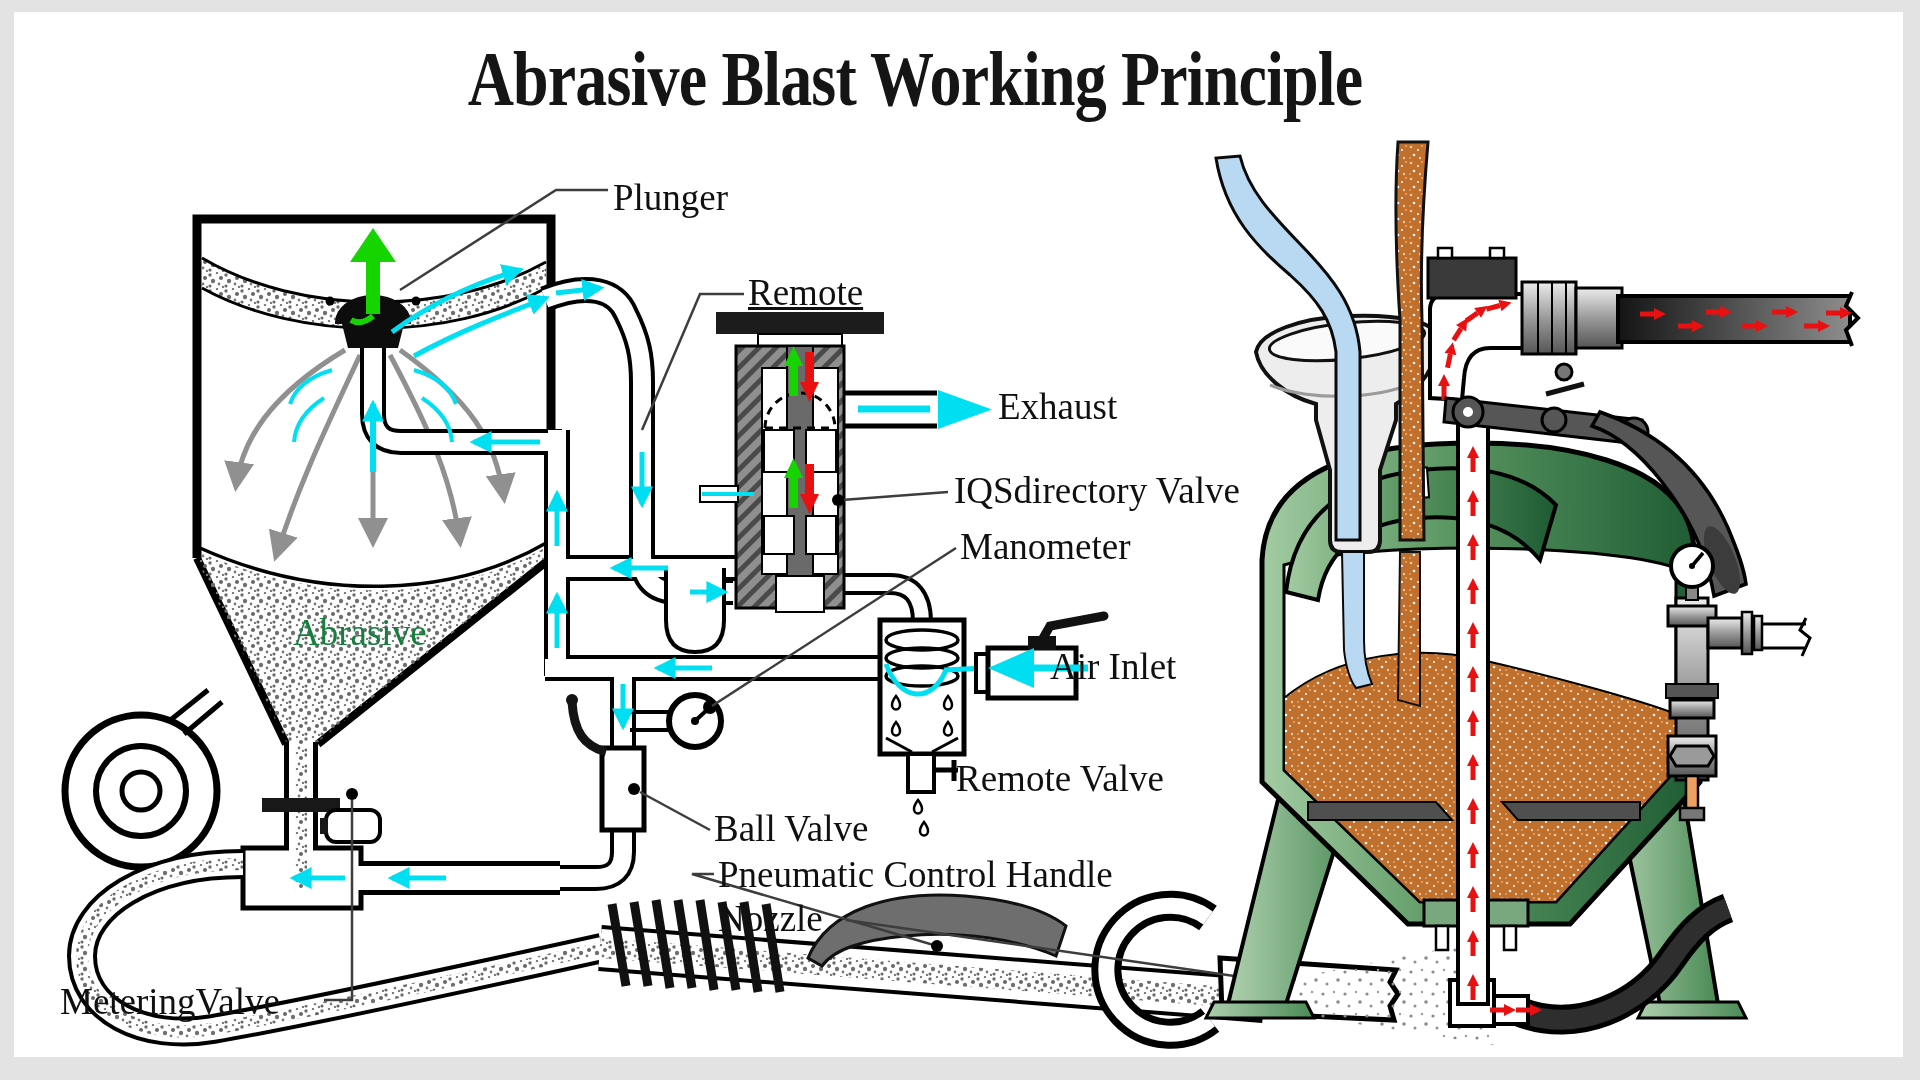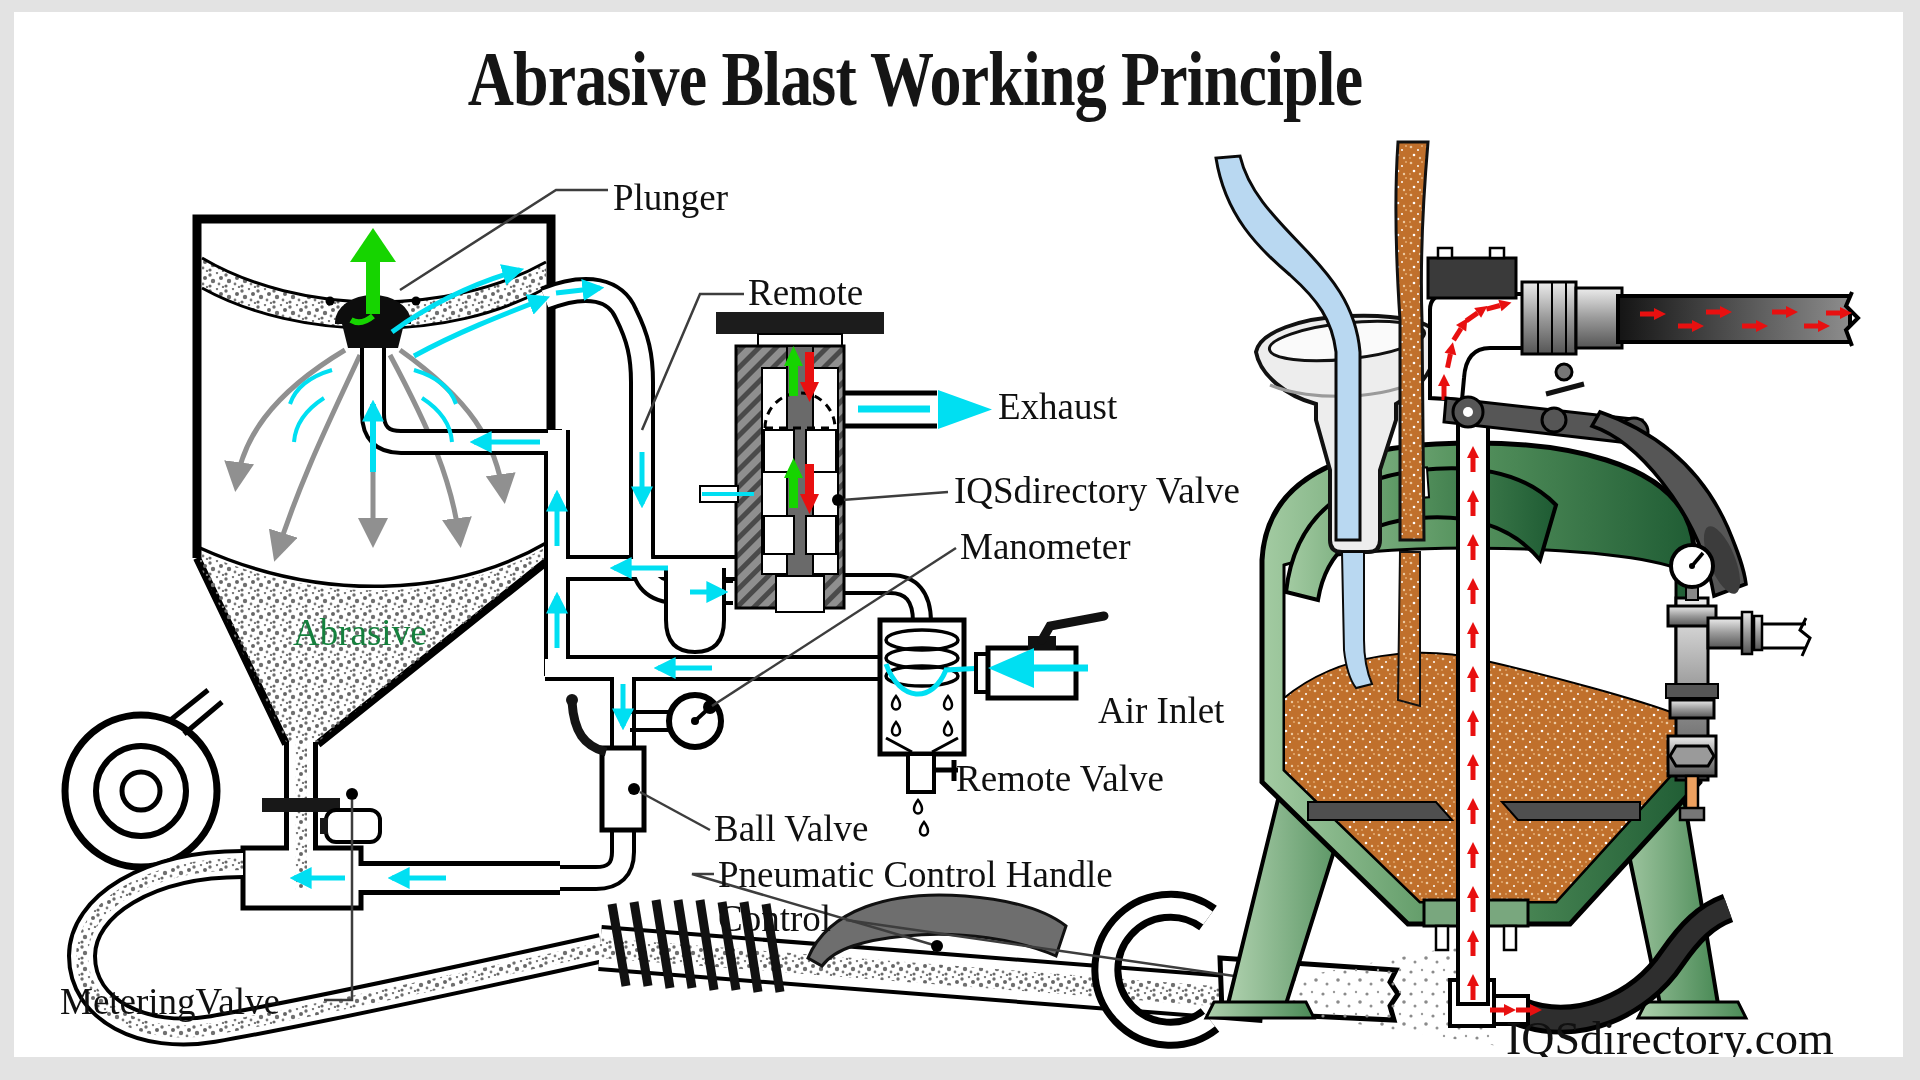--- a/index.html
+++ b/index.html
@@ -9,25 +9,25 @@
   .frame{position:absolute;inset:0;z-index:50;pointer-events:none;
          border-top:12px solid #e3e3e3;border-right:17px solid #e3e3e3;
          border-bottom:23px solid #e3e3e3;border-left:14px solid #e3e3e3;}
   .title{position:absolute;top:34px;left:915px;transform:translateX(-50%) scaleX(.82);
          transform-origin:center;font-size:78px;font-weight:700;color:#151515;
          white-space:nowrap;z-index:10;letter-spacing:-1px;}
   .lbl{position:absolute;font-size:37px;color:#101010;white-space:nowrap;z-index:10;line-height:1;}
   .watermark{position:absolute;left:1506px;top:1012px;font-size:46px;color:#101010;z-index:10;}
   
   .l-plunger{left:613px;top:179px;}
-  .l-remote{left:748px;top:274px;}
+  .l-remote{left:748px;top:274px;text-decoration:underline;}
   .l-exhaust{left:998px;top:388px;}
   .l-comb{left:954px;top:472px;}
   .l-mano{left:960px;top:528px;}
-  .l-air{left:1098px;top:648px;margin-top:44px;}
+  .l-air{left:1050px;top:648px;}
   .l-drain{left:956px;top:760px;}
   .l-ball{left:714px;top:810px;}
   .l-pch{left:718px;top:856px;}
   .l-nozzle{left:718px;top:900px;}
   .l-meter{left:60px;top:983px;}
   .l-abr{left:293px;top:614px;color:#15803d;}
   
   .pO{stroke:#000;stroke-width:26;fill:none;}
   .pI{stroke:#fff;stroke-width:18;fill:none;}
   .qO{stroke:#000;stroke-width:22;fill:none;}
@@ -473,21 +473,20 @@
 
 <div class="lbl l-plunger">Plunger</div>
 <div class="lbl l-remote">Remote</div>
 <div class="lbl l-exhaust">Exhaust</div>
 <div class="lbl l-comb">IQSdirectory Valve</div>
 <div class="lbl l-mano">Manometer</div>
 <div class="lbl l-air">Air Inlet</div>
 <div class="lbl l-drain">Remote Valve</div>
 <div class="lbl l-ball">Ball Valve</div>
 <div class="lbl l-pch">Pneumatic Control Handle</div>
-<div class="lbl l-nozzle">Control</div>
+<div class="lbl l-nozzle">Nozzle</div>
 <div class="lbl l-meter">MeteringValve</div>
 <div class="lbl l-abr">Abrasive</div>
 
 <div class="title">Abrasive Blast Working Principle</div>
-<div class="watermark">IQSdirectory.com</div>
 
 <div class="frame"></div>
 </div>
 
 </body></html>

